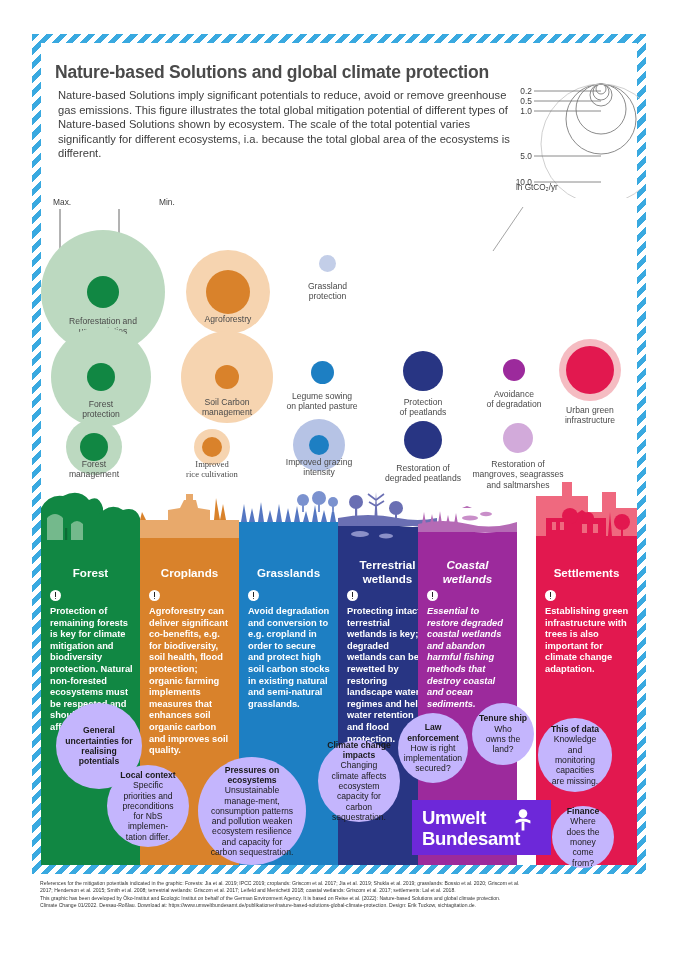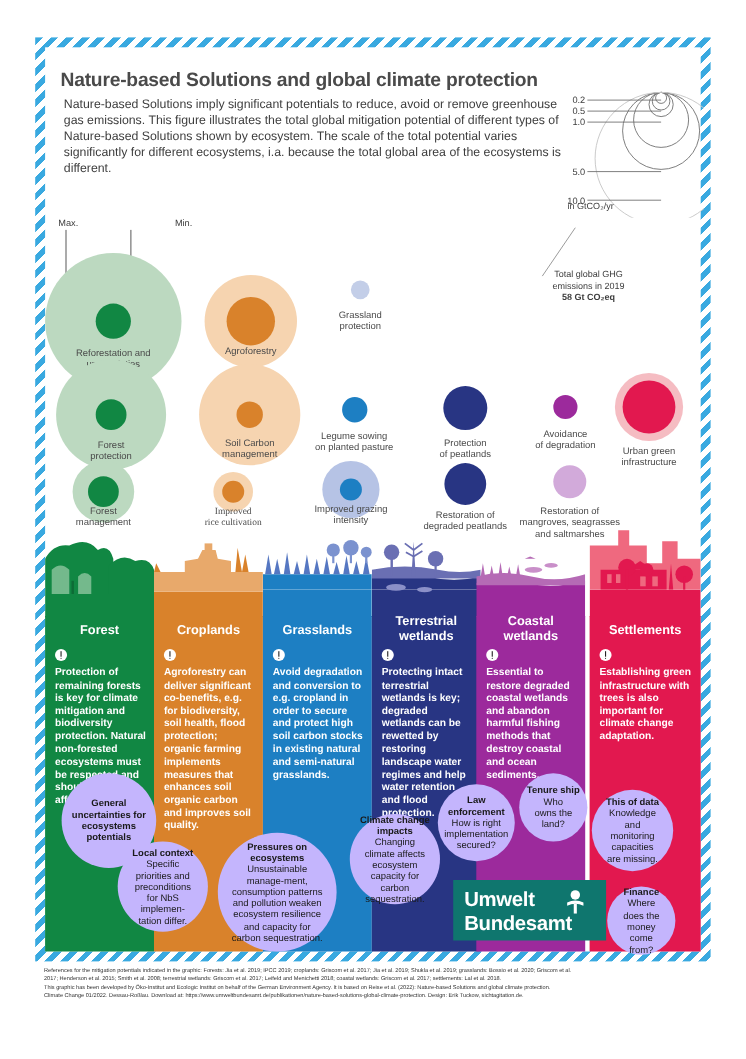--- a/index.html
+++ b/index.html
@@ -77,21 +77,21 @@
   .callout{
     position:absolute;border-radius:50%;background:#c4b5fd;display:flex;
     align-items:center;justify-content:center;text-align:center;color:#1a1a1a;
     box-sizing:border-box;
   }
   .callout span{display:block;font-size:8.6px;line-height:10.3px;padding:0 6px;}
   .callout b{font-weight:bold;}
 
   
   .uba{
-    position:absolute;left:412px;top:800px;width:139px;height:55px;background:#0f766e;
+    position:absolute;left:412px;top:800px;width:139px;height:55px;background:#6d28d9;
   }
   .uba .t1,.uba .t2{
     position:absolute;left:10px;color:#fff;font-weight:bold;font-size:18.5px;letter-spacing:-0.3px;
   }
   .uba .t1{top:7px;}
   .uba .t2{top:28px;}
   .uba .mark{position:absolute;left:100px;top:9px;}
 
   
   .footer{
@@ -130,25 +130,20 @@
       <text x="44" y="36" text-anchor="end" font-family="Liberation Sans, sans-serif" font-size="8.4" fill="#3d3d3d">1.0</text>
       <text x="44" y="81" text-anchor="end" font-family="Liberation Sans, sans-serif" font-size="8.4" fill="#3d3d3d">5.0</text>
       <text x="44" y="107" text-anchor="end" font-family="Liberation Sans, sans-serif" font-size="8.4" fill="#3d3d3d">10.0</text>
     </svg>
   </div>
   <div class="scale-unit">in GtCO₂/yr</div>
 
   <svg class="ghg-leader" width="40" height="48">
     <line x1="36" y1="2" x2="6" y2="46" stroke="#9a9a9a" stroke-width="0.9"></line>
   </svg>
-  <div class="ghg-note">
-    <span>Total global GHG</span><br>
-    <span>emissions in 2019</span><br>
-    <span class="b">58 Gt CO₂eq</span>
-  </div>
 
   <div class="bubbles">
 
     <div class="maxmin" style="left:12px;top:2px;">Max.</div>
     <div class="maxmin" style="left:71px;top:2px;padding-left:47px;">Min.</div>
     <svg style="position:absolute;left:0;top:12px;" width="110" height="62">
       <line x1="19" y1="2" x2="19" y2="48" stroke="#555" stroke-width="0.9"></line>
       <line x1="78" y1="2" x2="78" y2="58" stroke="#555" stroke-width="0.9"></line>
     </svg>
 
@@ -323,21 +318,21 @@
           <rect x="57" y="32" width="2" height="14" fill="#6a6fb3"></rect>
         <ellipse cx="22" cy="56" rx="9" ry="3" fill="#8b90c8"></ellipse>
         <ellipse cx="48" cy="58" rx="7" ry="2.4" fill="#8b90c8"></ellipse>
       </svg>
       <div class="col-title" style="top:80px;">Terrestrial
 wetlands</div>
       <div class="excl" style="left:9px;top:112px;"></div>
       <div class="col-text" style="left:9px;top:128px;width:84px;">Protecting intact terrestrial wetlands is key; degraded wetlands can be rewetted by restoring landscape water regimes and help water retention and flood protection.</div>
     </div>
 
-    <div class="col" style="left:392px;width:99px;height:387px;">
+    <div class="col" style="left:377px;width:99px;height:387px;font-style:italic;">
       <div class="col-body" style="top:82px;height:305px;background:#9c2a9c;"></div>
       <svg style="position:absolute;left:0;top:0;" width="99" height="83" viewBox="0 0 99 83">
         <rect x="0" y="62" width="99" height="21" fill="#9c2a9c"></rect>
         <path d="M0 62 L0 52 Q20 46 45 52 Q70 58 99 50 L99 62 Z" fill="#9c2a9c"></path>
         <path d="M0 54 L0 46 Q25 40 50 46 Q74 52 99 44 L99 54 Z" fill="#b56ab5"></path>
         <g fill="#b56ab5">
           <path d="M4 46 L6 34 L8 46 Z"></path>
             <path d="M12 46 L14 36 L16 46 Z"></path>
           <path d="M20 46 L22 33 L24 46 Z"></path>
             <path d="M28 46 L30 37 L32 46 Z"></path>
@@ -374,21 +369,21 @@
       </svg>
       <div class="col-title" style="top:88px;">Settlements</div>
       <div class="excl" style="left:9px;top:112px;"></div>
       <div class="col-text" style="left:9px;top:128px;width:86px;">Establishing green infrastructure with trees is also important for climate change adaptation.</div>
     </div>
   </div>
 
   <div>
 
     <div class="callout" style="left:56px;top:703px;width:86px;height:86px;">
-      <span><b>General uncertainties for ecosystems potentials</b></span>
+      <span><b>General uncertainties for realising potentials</b></span>
     </div>
 
     <div class="callout" style="left:107px;top:765px;width:82px;height:82px;">
       <span><b>Local context</b><br><span>Specific priorities and preconditions for NbS implemen-tation differ.</span></span>
     </div>
 
     <div class="callout" style="left:198px;top:757px;width:108px;height:108px;">
       <span><b>Pressures on ecosystems</b><br><span>Unsustainable manage-ment, consumption patterns and pollution weaken ecosystem resilience and capacity for carbon sequestration.</span></span>
     </div>
 

